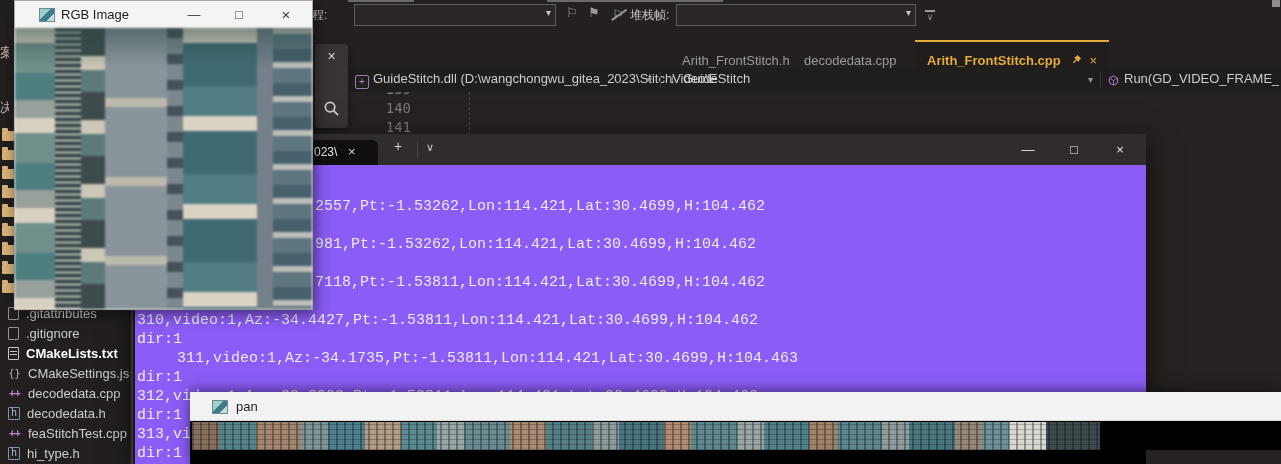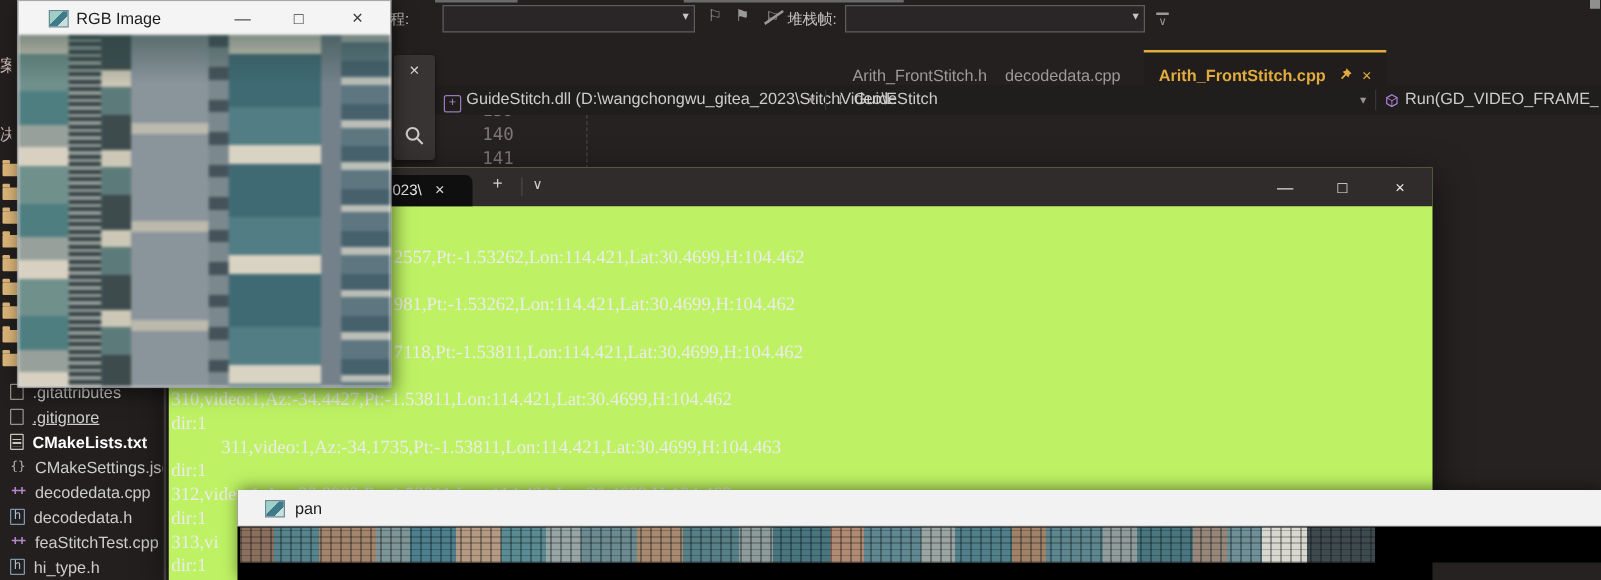--- a/index.html
+++ b/index.html
@@ -69,34 +69,34 @@
   .icon-doc .fi{width:11px;height:13px;border:1px solid #c9c5c0;border-radius:1px;
       background:repeating-linear-gradient(180deg,transparent 0 2px,#c9c5c0 2px 3px);
       background-size:7px 8px;background-position:center;background-repeat:no-repeat;}
   .icon-json .fi::before{content:"{}";color:#b9b4ae;font-size:10px;font-family:"DejaVu Sans Mono",monospace;}
   .icon-cpp .fi::before{content:"++";color:#b586c9;font-weight:bold;font-size:11px;letter-spacing:-1px;}
   .icon-h .fi{width:12px;height:13px;border:1px solid #7f95a8;border-radius:1px;}
   .icon-h .fi::before{content:"h";color:#a8c4da;font-size:10px;line-height:10px;}
   .sidebar-scrollline{left:131px;top:166px;width:2px;height:298px;background:#4e4a4a;}
 
   
-  .terminal{left:135px;top:134px;width:1011px;height:330px;background:#bef264;
+  .terminal{left:135px;top:134px;width:1011px;height:330px;background:#8b5cf6;
       box-shadow:0 8px 28px rgba(0,0,0,.65);}
   .term-titlebar{position:absolute;left:0;top:0;width:1011px;height:31px;background:#302c2c;}
   .term-tab{position:absolute;left:115px;top:6px;width:128px;height:25px;background:#0f0f0f;
       border-radius:6px 6px 0 0;color:#e8e8e8;font-size:12px;}
   .term-tab .label{position:absolute;left:64px;top:5px;}
   .term-tab .tclose{position:absolute;left:98px;top:4px;font-size:13px;color:#d8d8d8;}
   .term-btn{position:absolute;top:4px;color:#cfcfcf;font-size:14px;}
   .term-sep{position:absolute;left:282px;top:8px;width:1px;height:15px;background:#4a4646;}
   .caption-btn{position:absolute;top:0;width:42px;height:31px;color:#e8e8e8;font-size:13px;
       display:flex;align-items:center;justify-content:center;}
   .console-lines{left:0;top:0;width:1281px;height:464px;pointer-events:none;}
   .console-line{position:absolute;color:#ebebeb;font-size:15px;white-space:pre;
-      font-family:Liberation Serif, serif;}
+      font-family:Liberation Mono, monospace;}
 
   
   .rgb-window{left:14px;top:0;width:299px;height:310px;background:#e5e5e5;
       border:1px solid #a8a8a8;box-sizing:border-box;box-shadow:2px 4px 14px rgba(0,0,0,.55);}
   .img-titlebar{position:absolute;left:0;top:0;right:0;height:27px;background:#f4f4f4;
       border-bottom:1px solid #e0e0e0;}
   .img-title{position:absolute;top:6px;font-size:13px;color:#1c1c1c;white-space:nowrap;}
   .img-icon{position:absolute;top:7px;width:14px;height:12px;border:1px solid #6a8a96;
       background:linear-gradient(135deg,#9fd0c8 0 40%,#3f7a8a 40% 70%,#c8e0da 70%);}
   .img-caption{position:absolute;top:0;width:30px;height:27px;display:flex;align-items:center;
@@ -236,21 +236,21 @@
         <div class="folder-icon" style="top: 264px;"></div>
         <div class="folder-icon" style="top: 283px;"></div>
       </div>
     <div class="abs file-list">
 
         <div class="file-item icon-file" style="top: 6px;">
           <span class="fi"></span>
           <span class="label">.gitattributes</span>
         </div>
 
-        <div class="file-item icon-file" style="top: 26px; text-decoration: underline;">
+        <div class="file-item icon-file" style="top: 26px;">
           <span class="fi"></span>
           <span class="label">.gitignore</span>
         </div>
 
         <div class="file-item icon-doc bold" style="top: 46px;">
           <span class="fi"></span>
           <span class="label">CMakeLists.txt</span>
         </div>
 
         <div class="file-item icon-json" style="top: 66px;">

